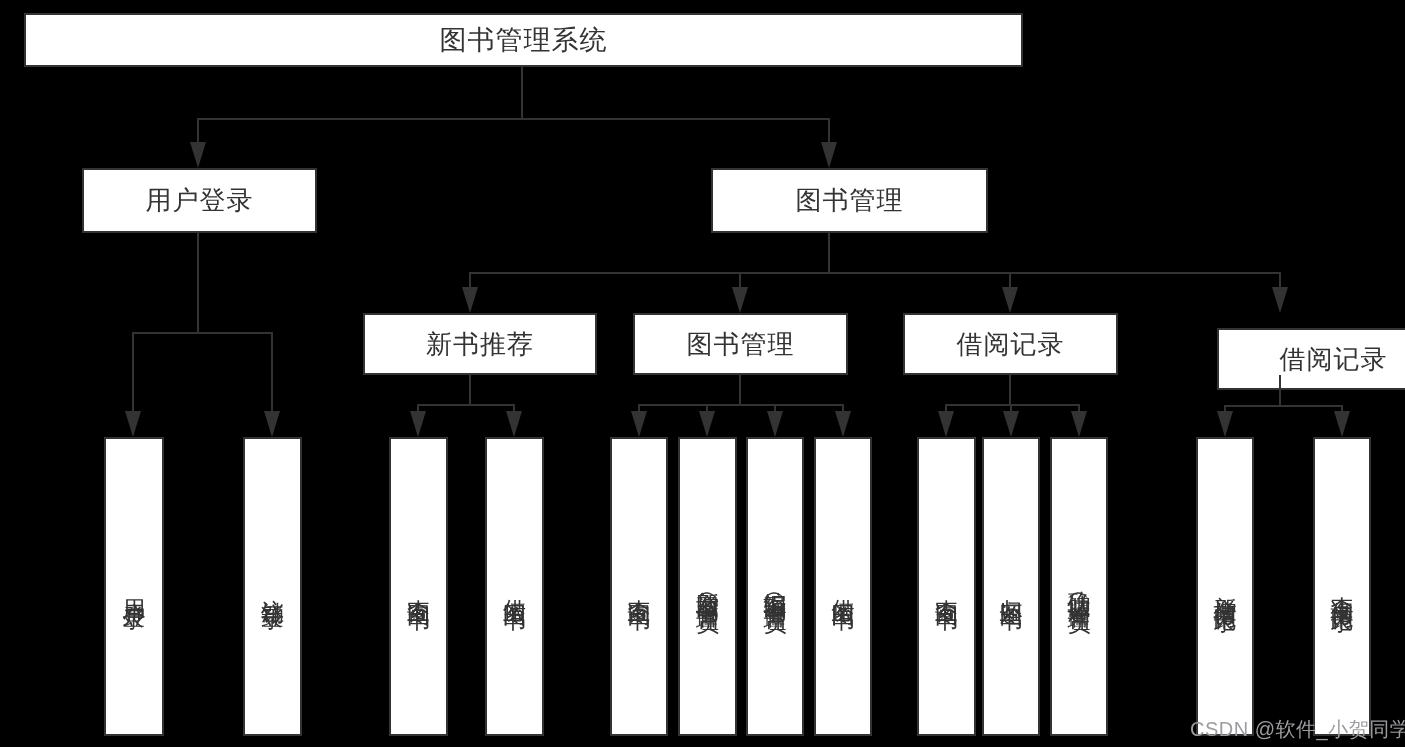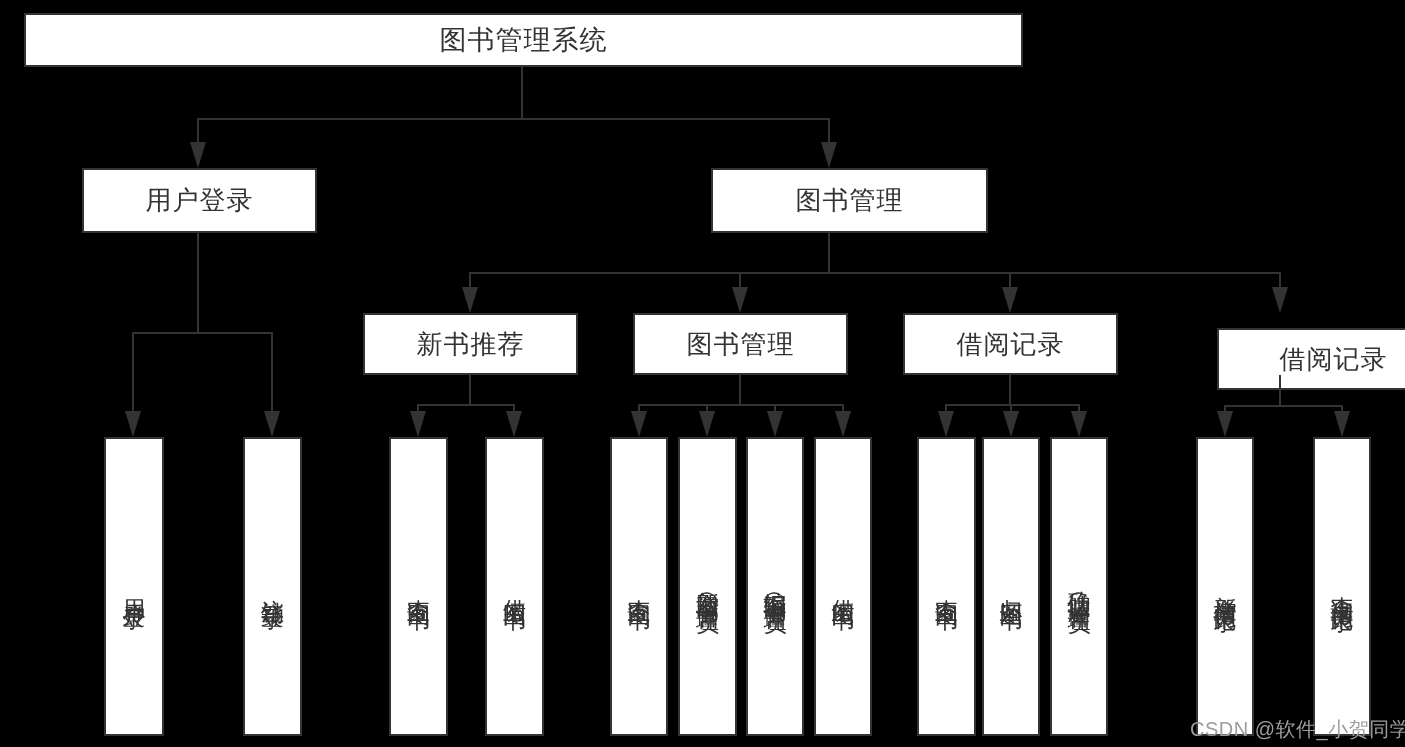--- a/index.html
+++ b/index.html
@@ -83,21 +83,21 @@
   <div class="h" style="left:469px;top:272px;width:812px;"></div>
   <div class="v" style="left:469px;top:272px;height:18px;"></div>
   <div class="v" style="left:739px;top:272px;height:18px;"></div>
   <div class="v" style="left:1009px;top:272px;height:18px;"></div>
   <div class="v" style="left:1279px;top:272px;height:18px;"></div>
   <div class="arw" style="left:462px;top:287px;"></div>
   <div class="arw" style="left:732px;top:287px;"></div>
   <div class="arw" style="left:1002px;top:287px;"></div>
   <div class="arw" style="left:1272px;top:287px;"></div>
 
-  <div class="box lvl-box" style="left:363px;top:313px;width:215px;height:62px;text-align:right;">
+  <div class="box lvl-box" style="left:363px;top:313px;width:234px;height:62px;text-align:right;">
     <span>新书推荐</span>
   </div>
   <div class="box lvl-box" style="left:633px;top:313px;width:215px;height:62px;">
     <span>图书管理</span>
   </div>
   <div class="box lvl-box" style="left:903px;top:313px;width:215px;height:62px;">
     <span>借阅记录</span>
   </div>
   <div class="box lvl-box" style="left:1173px;top:328px;width:233px;height:62px;margin-left:44px;">
     <span>借阅记录</span>

